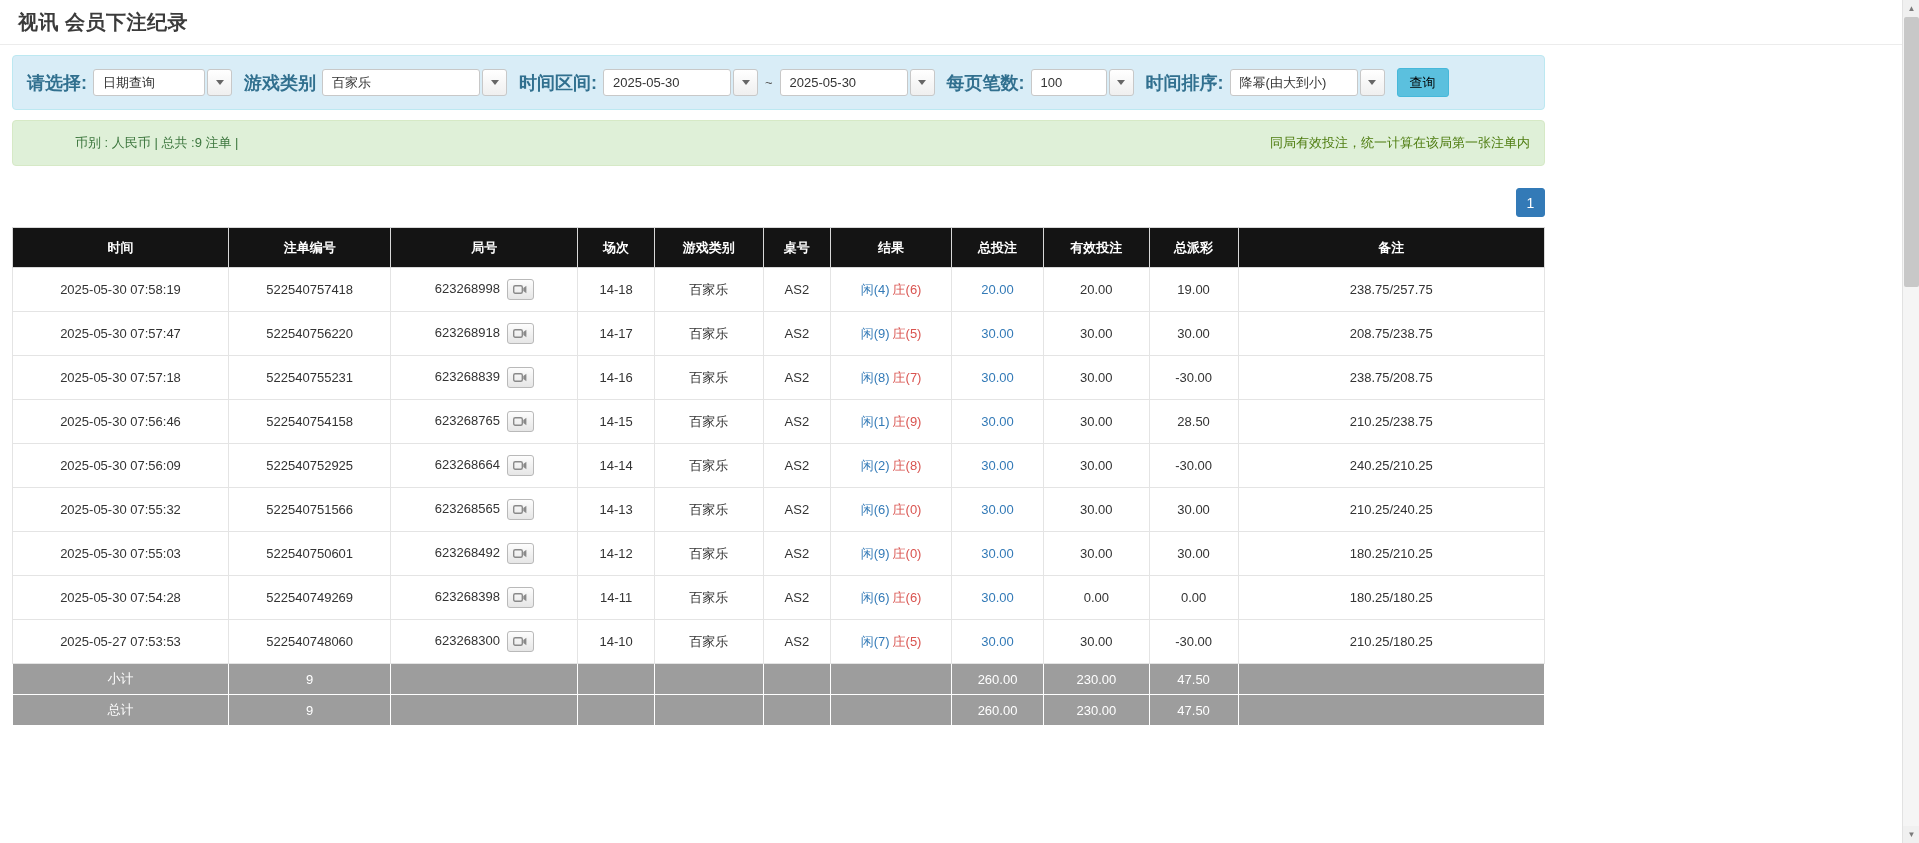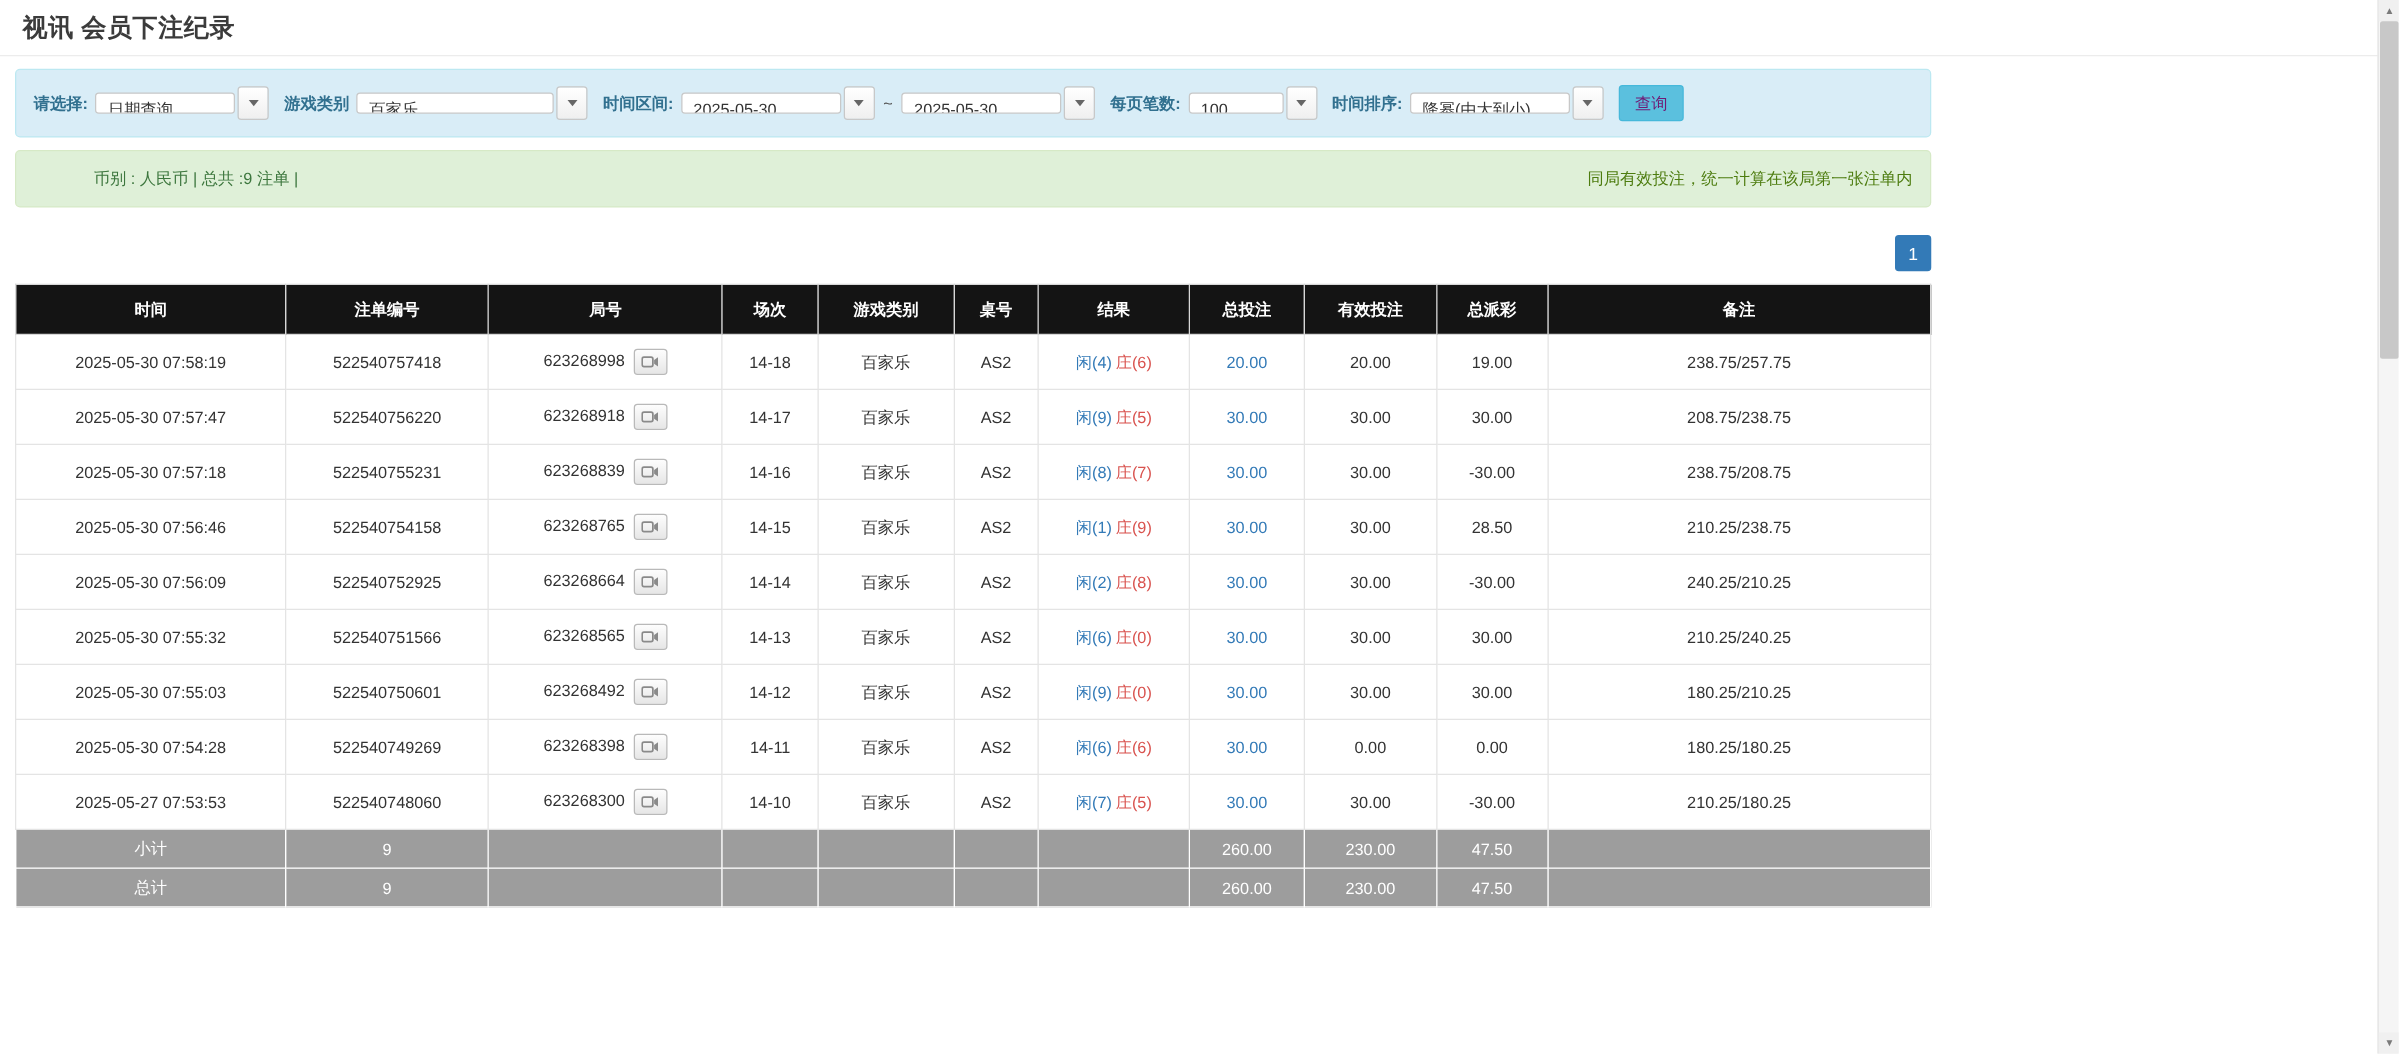--- a/index.html
+++ b/index.html
@@ -14,39 +14,39 @@
   }
   .page-title { font-size:20px; font-weight:bold; color:#3b3b3b; letter-spacing:0.5px; }
 
   .container { width:1533px; margin-left:12px; }
 
   
   .filter-bar {
     margin-top:10px; background:#d9edf7; border:1px solid #bce8f1; border-radius:4px;
     padding:12px 12px; display:flex; align-items:center; white-space:nowrap;
   }
-  .flabel { color:#31708f; font-weight:bold; font-size:13px; margin:0 6px 0 12px; }
+  .flabel { color:#31708f; font-weight:bold; font-size:18px; margin:0 6px 0 12px; }
   .flabel:first-child { margin-left:2px; }
   .combo { display:flex; align-items:center; }
   .combo-text {
-    height:17px; line-height:25px; background:#fff; border:1px solid #c8c8c8;
+    height:27px; line-height:25px; background:#fff; border:1px solid #c8c8c8;
     border-radius:3px; padding:0 9px; font-size:13px; color:#333; overflow:hidden;
   }
   .combo-btn {
     height:27px; width:25px; margin-left:2px; background:linear-gradient(#fff,#efefef);
     border:1px solid #c8c8c8; border-radius:3px; display:flex; align-items:center;
     justify-content:center; cursor:pointer;
   }
   .caret {
     width:0; height:0; border-left:4px solid transparent;
     border-right:4px solid transparent; border-top:5px solid #666;
   }
   .tilde { color:#555; font-size:13px; margin:0 7px; }
   .btn-search {
-    margin-left:12px; background:#5bc0de; border:1px solid #46b8da; color:#701a75;
+    margin-left:12px; background:#5bc0de; border:1px solid #46b8da; color:#000000;
     font-size:13px; padding:0 12px; height:29px; border-radius:3px; cursor:pointer;
     font-family:"Liberation Sans", sans-serif;
   }
 
   
   .summary-bar {
     margin-top:10px; background:#dff0d8; border:1px solid #d6e9c6; border-radius:4px;
     padding:13px 14px; display:flex; justify-content:space-between; align-items:center;
     font-size:13px;
   }

